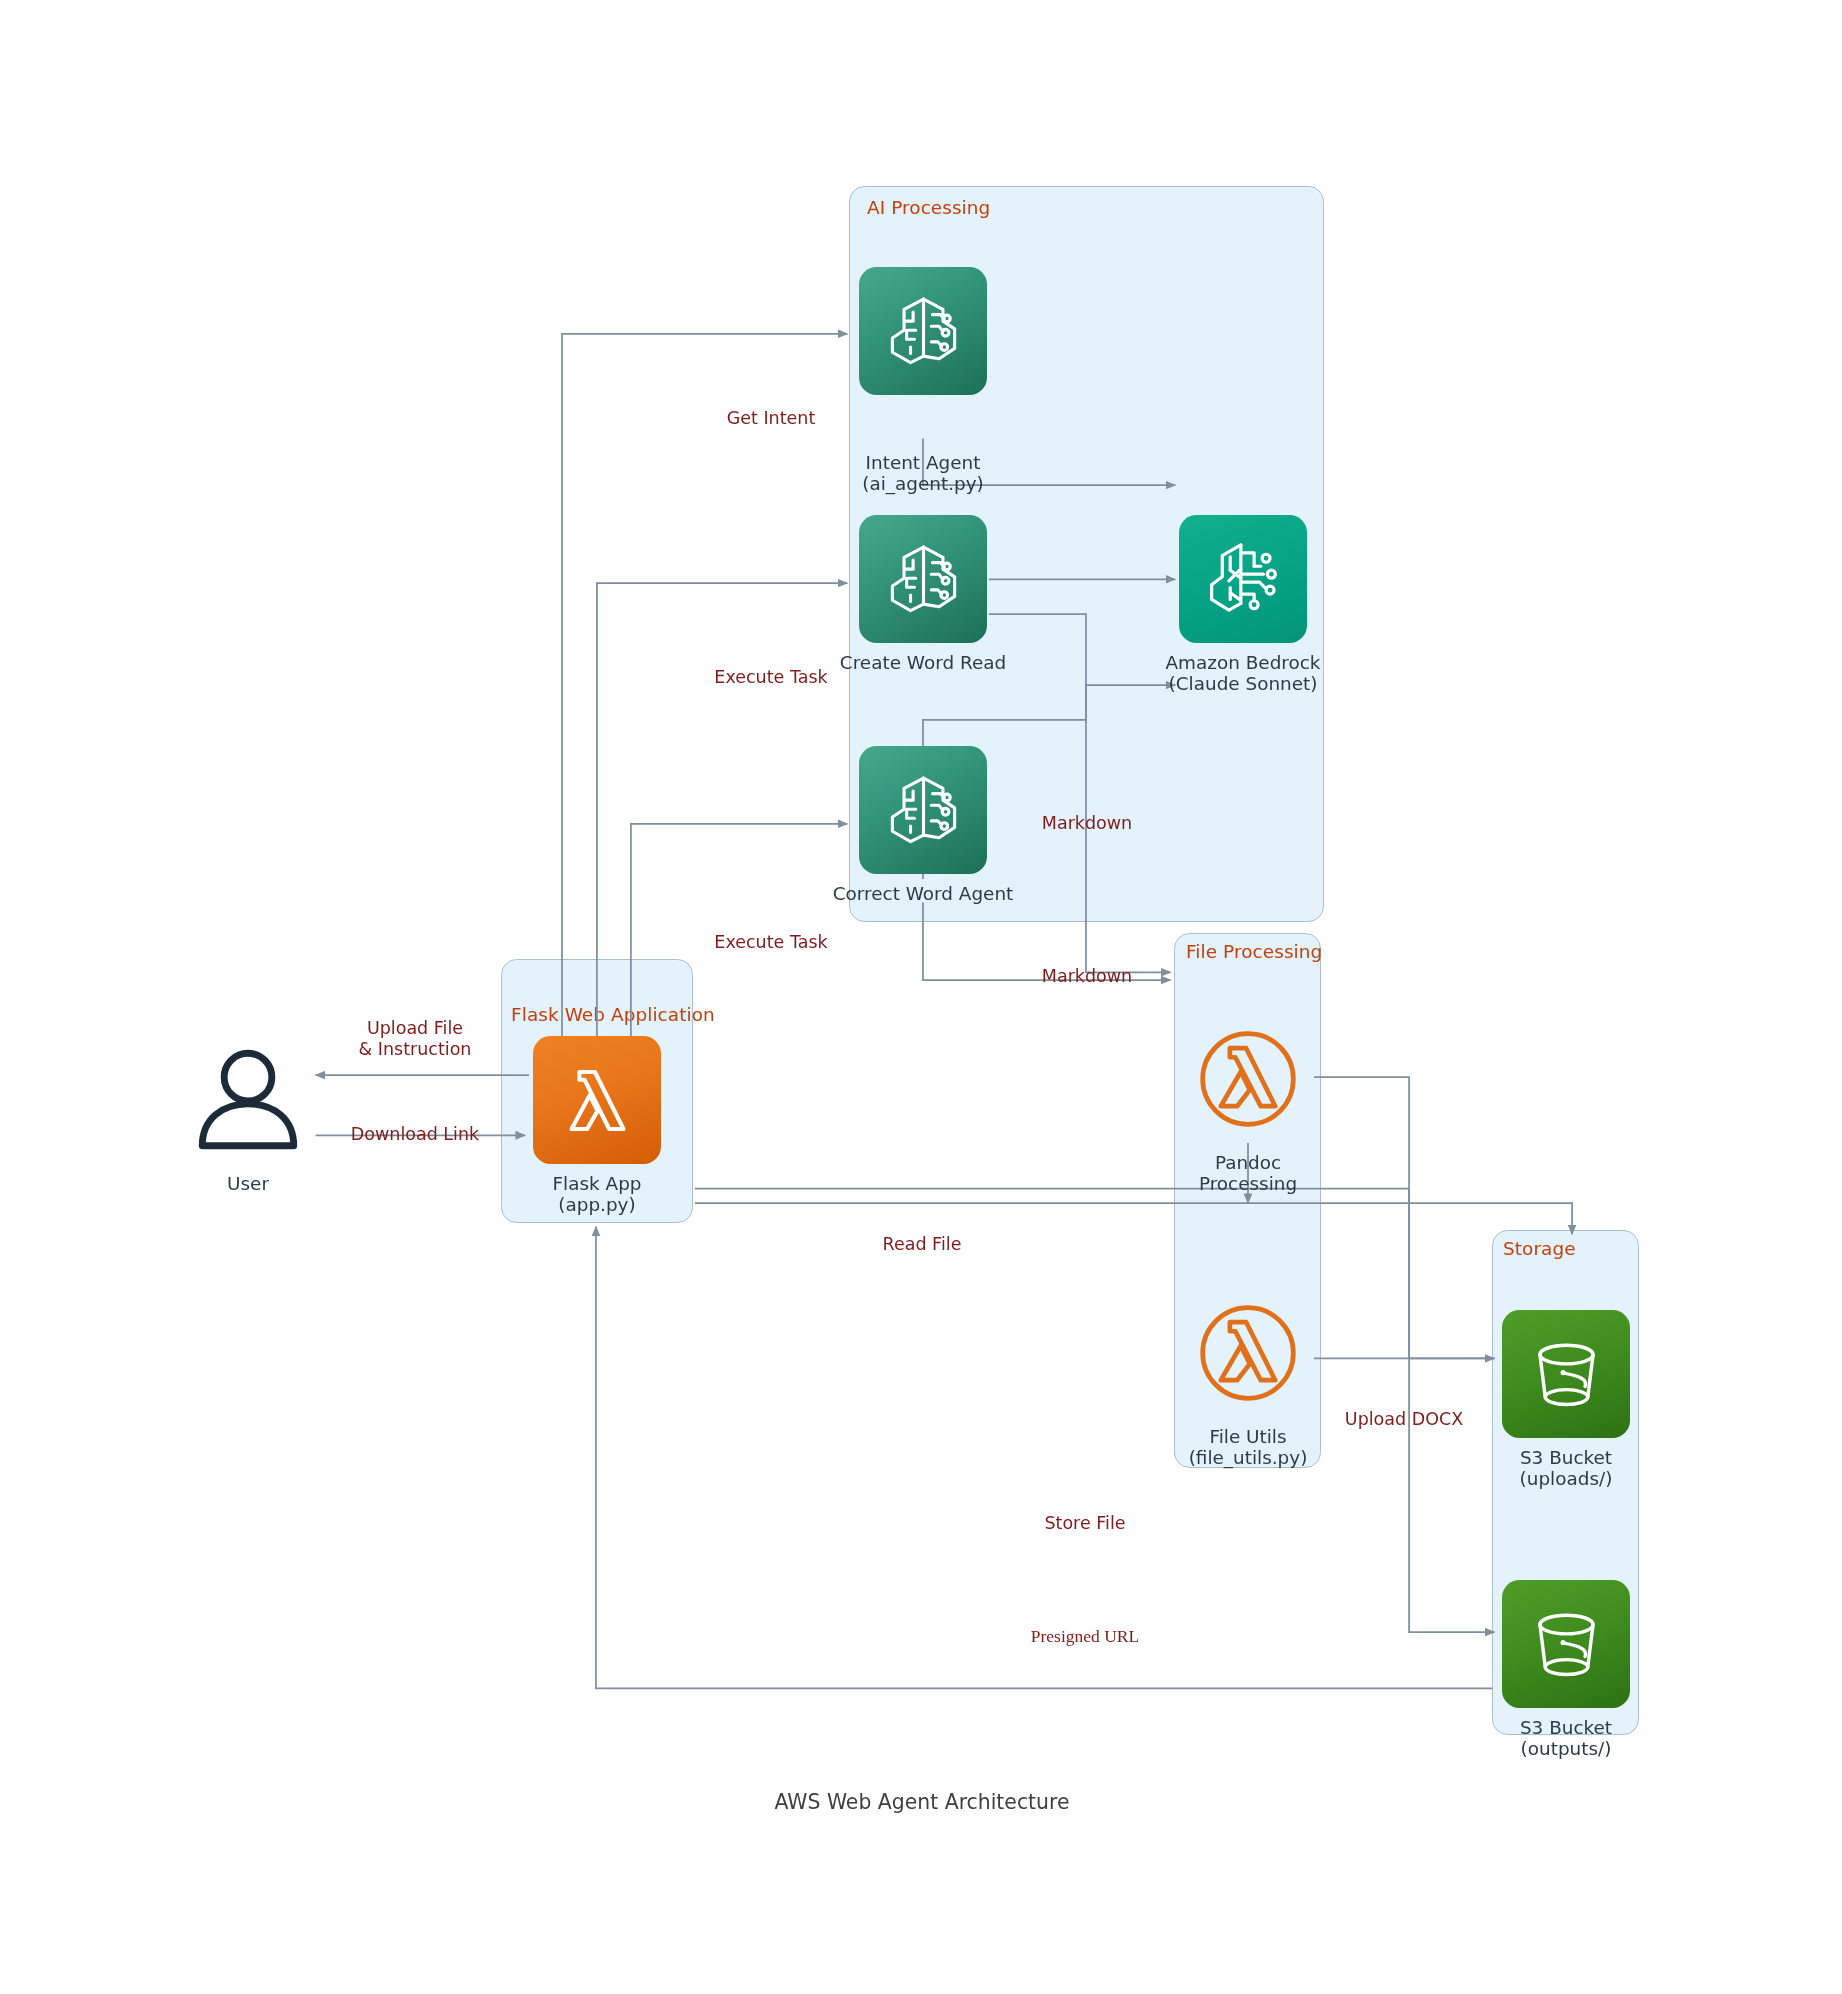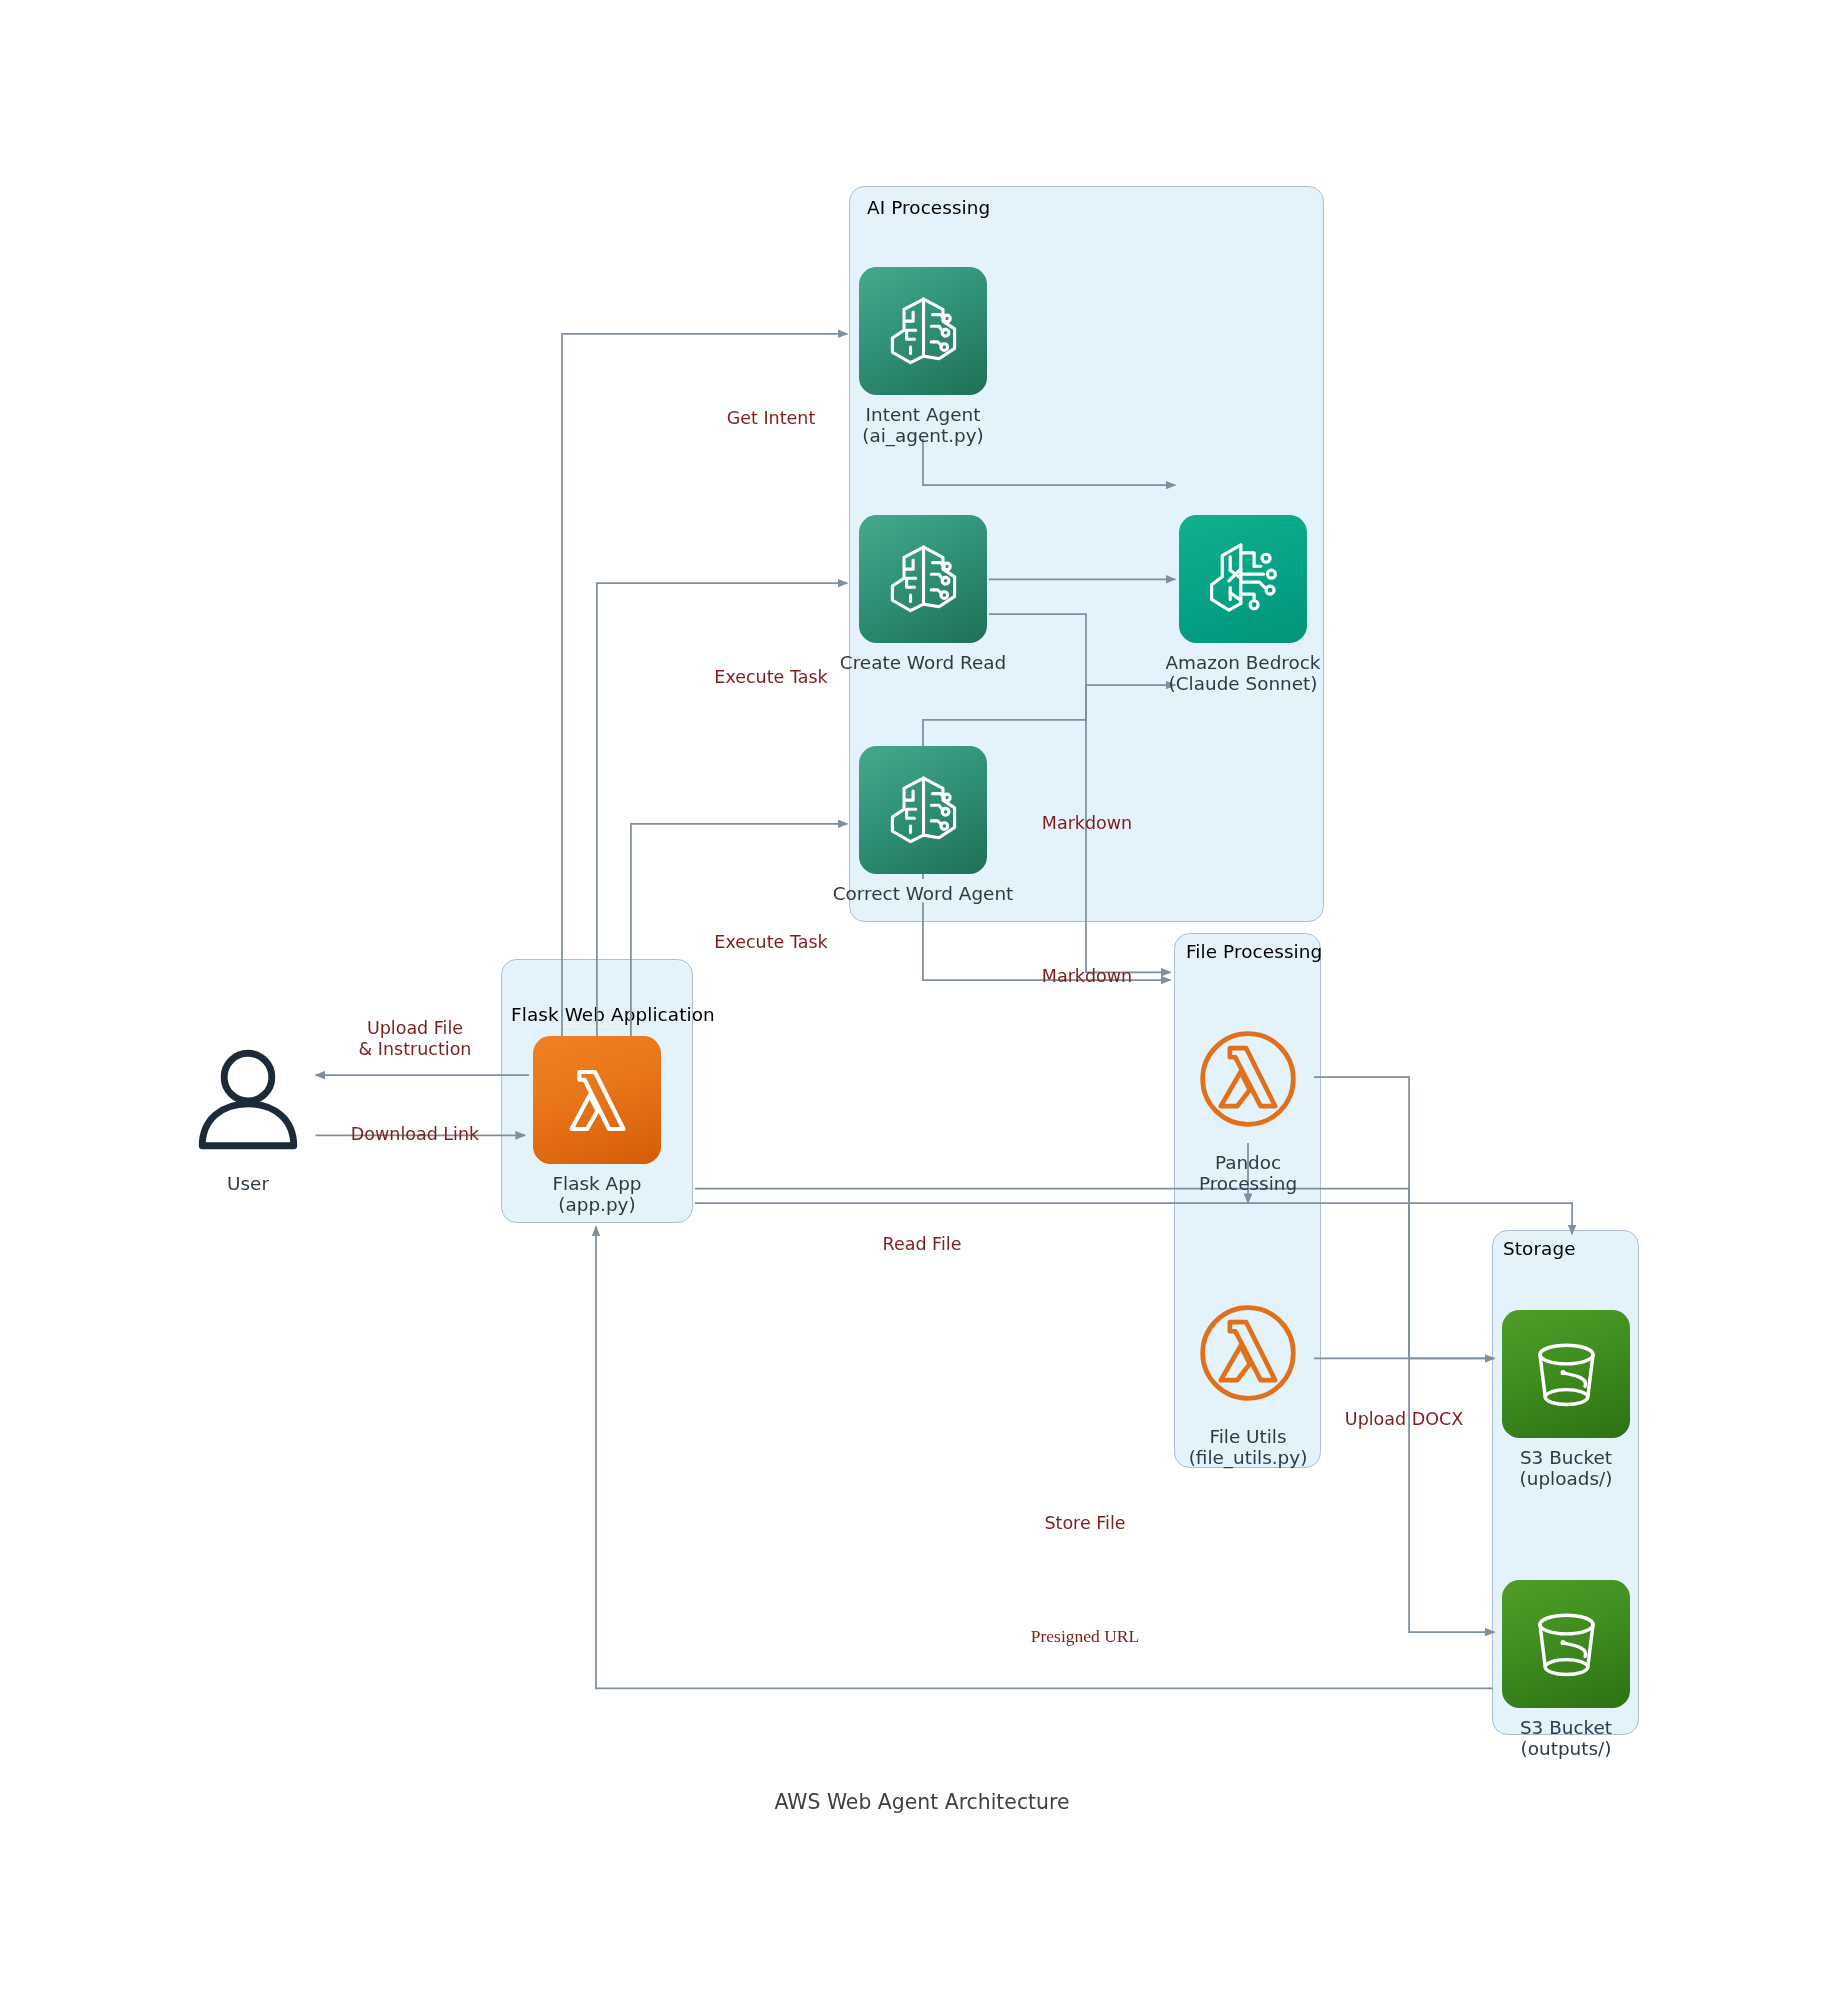--- a/index.html
+++ b/index.html
@@ -27,21 +27,21 @@
   .cluster {
     position: absolute;
     background: #e3f2fb;
     border: 1.4px solid #aebecd;
     border-radius: 15.5px;
     box-sizing: border-box;
   }
   .cluster-label {
     position: absolute;
     font-size: 18.4px;
-    color: #000000;
+    color: #c2410c;
     white-space: nowrap;
     letter-spacing: 0.1px;
   }
   .node {
     position: absolute;
     width: 128px;
     display: flex;
     flex-direction: column;
     align-items: center;
   }
@@ -146,21 +146,21 @@
       <path d="M1286,1178 L1286,1240" marker-end="url(#ah)"></path>
 
       <path d="M1354,1400 L1540,1400" marker-end="url(#ah)"></path>
 
       <path d="M1354,1110 L1452,1110 L1452,1682 L1540,1682" marker-end="url(#ah)"></path>
 
       <path d="M1538,1740 L614,1740 L614,1264" marker-end="url(#ah)"></path>
     </g>
   </svg>
 
-  <div class="node" style="left:859px; top:267px;">
+  <div class="node" style="left:859px; top:267px;gap:48px;">
     <div class="glyph g-agent">
       <svg width="83" height="83" viewBox="0 0 64 64" fill="none" stroke="#ffffff" stroke-width="2.4" stroke-linejoin="round" stroke-linecap="round">
         <path d="M32 7 L17 15 L17 31 L8 37 L8 48 L22 56 L32 51"></path>
         <path d="M32 7 L47 15 L47 24 L56 30 L56 45 L44 53 L32 51"></path>
         <path d="M32 7 L32 51"></path>
         <path d="M24 17 L24 24 L18 24"></path>
         <path d="M26 31 L19 31 L19 38 L25 38"></path>
         <path d="M22 44 L22 49"></path>
         <path d="M39 19 L45 19 L48 22"></path>
         <path d="M38 28 L44 28 L47 32"></path>

